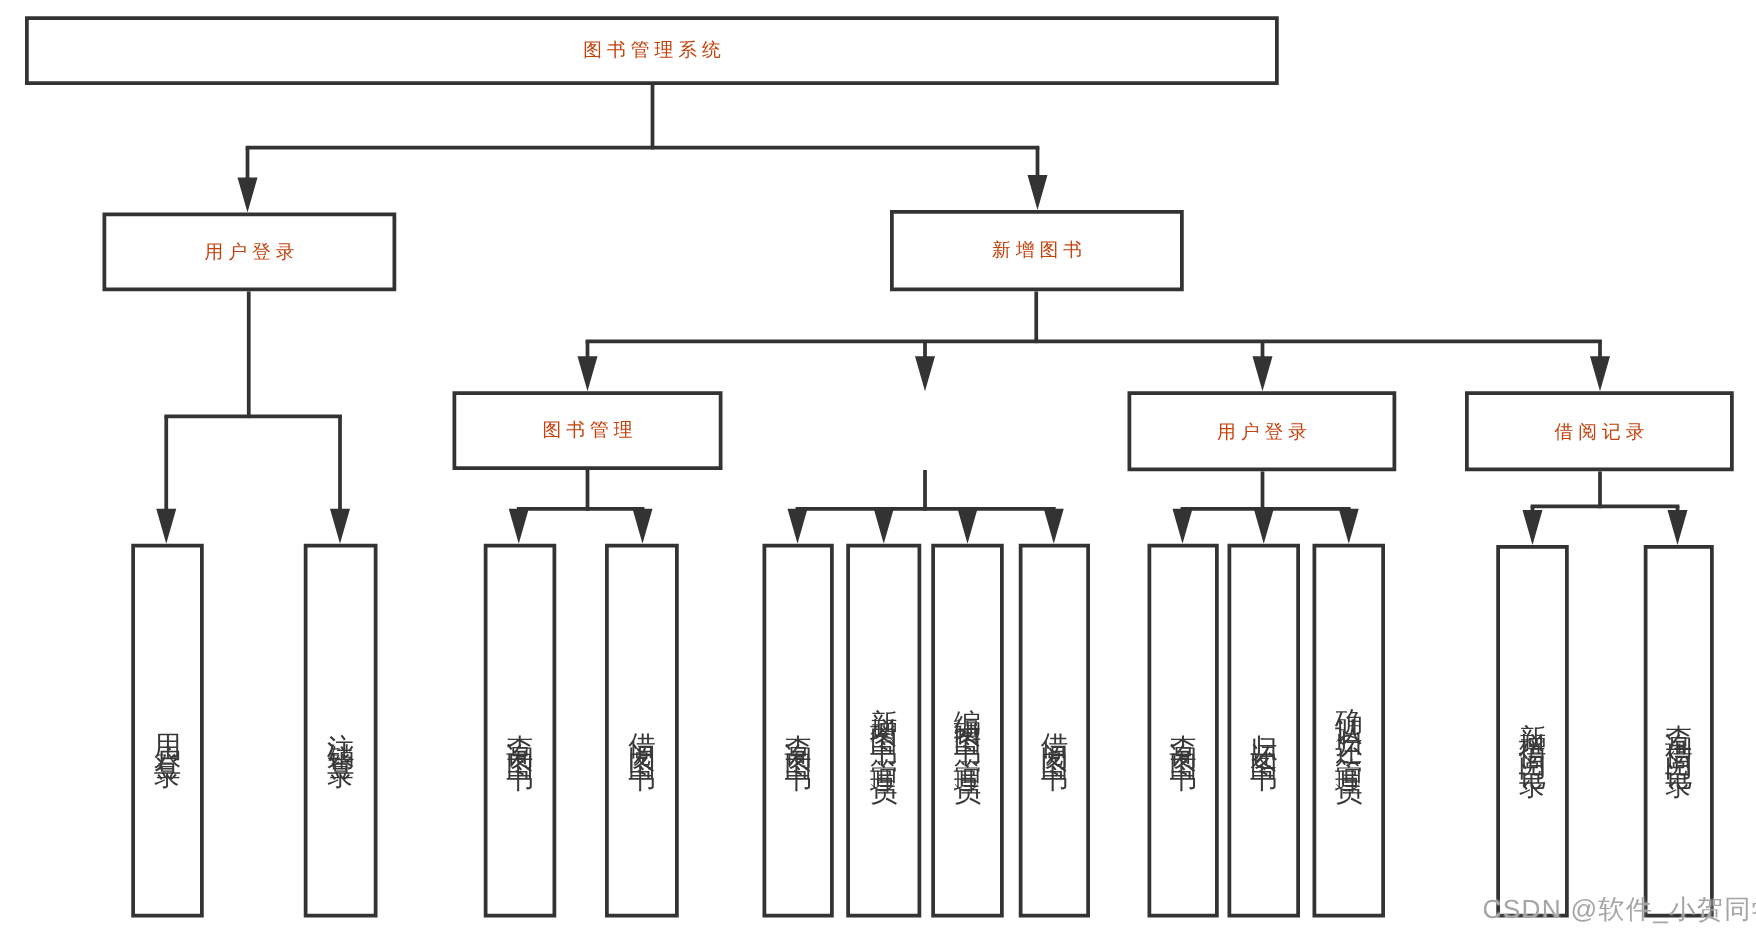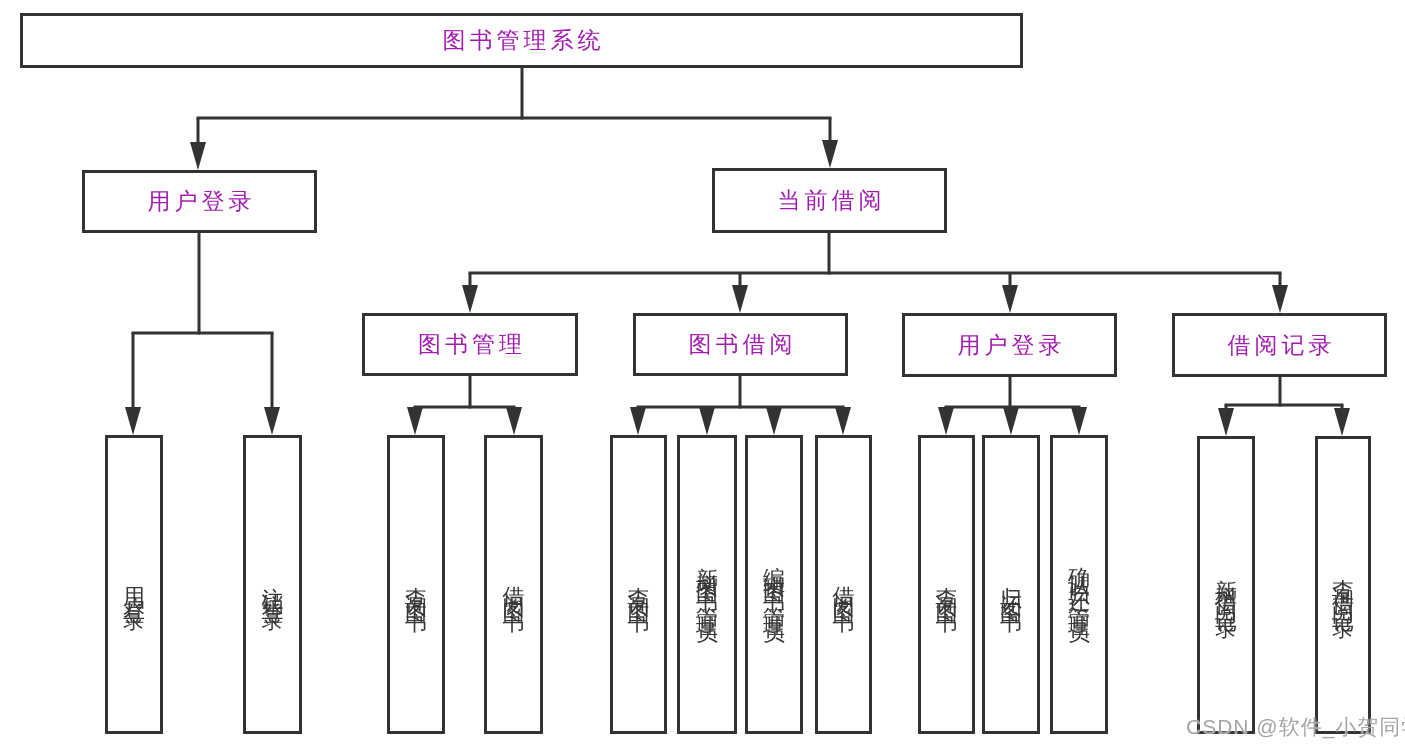--- a/index.html
+++ b/index.html
@@ -21,24 +21,24 @@
     position: absolute;
     box-sizing: border-box;
     border: 3px solid #333333;
     background: #ffffff;
     display: flex;
     align-items: center;
     justify-content: center;
     color: #383838;
   }
   .h-label {
-    font-size: 23px;
+    font-size: 15px;
     letter-spacing: 4px;
     white-space: nowrap;
-    color: #a21caf;
+    color: #c2410c;
     text-indent: 4px;
   }
   .v-label {
     writing-mode: vertical-rl;
     text-orientation: mixed;
     font-size: 22px;
     letter-spacing: 8px;
     white-space: nowrap;
     color: #383838;
   }
@@ -126,28 +126,25 @@
   </svg>
 
   <div class="node" style="left:20px;top:13px;width:1003px;height:55px">
     <span class="h-label">图书管理系统</span>
   </div>
 
   <div class="node" style="left:82px;top:170px;width:235px;height:63px">
     <span class="h-label">用户登录</span>
   </div>
   <div class="node" style="left:712px;top:168px;width:235px;height:65px">
-    <span class="h-label">当前借阅</span>
+    <span class="h-label">新增图书</span>
   </div>
 
   <div class="node" style="left:362px;top:313px;width:216px;height:63px">
     <span class="h-label">图书管理</span>
-  </div>
-  <div class="node" style="left:633px;top:313px;width:215px;height:63px">
-    <span class="h-label">图书借阅</span>
   </div>
   <div class="node" style="left:902px;top:313px;width:215px;height:64px">
     <span class="h-label">用户登录</span>
   </div>
   <div class="node" style="left:1172px;top:313px;width:215px;height:64px">
     <span class="h-label">借阅记录</span>
   </div>
 
   <div class="node" style="left:105px;top:435px;width:58px;height:299px">
     <span class="v-label">用户登录</span>

